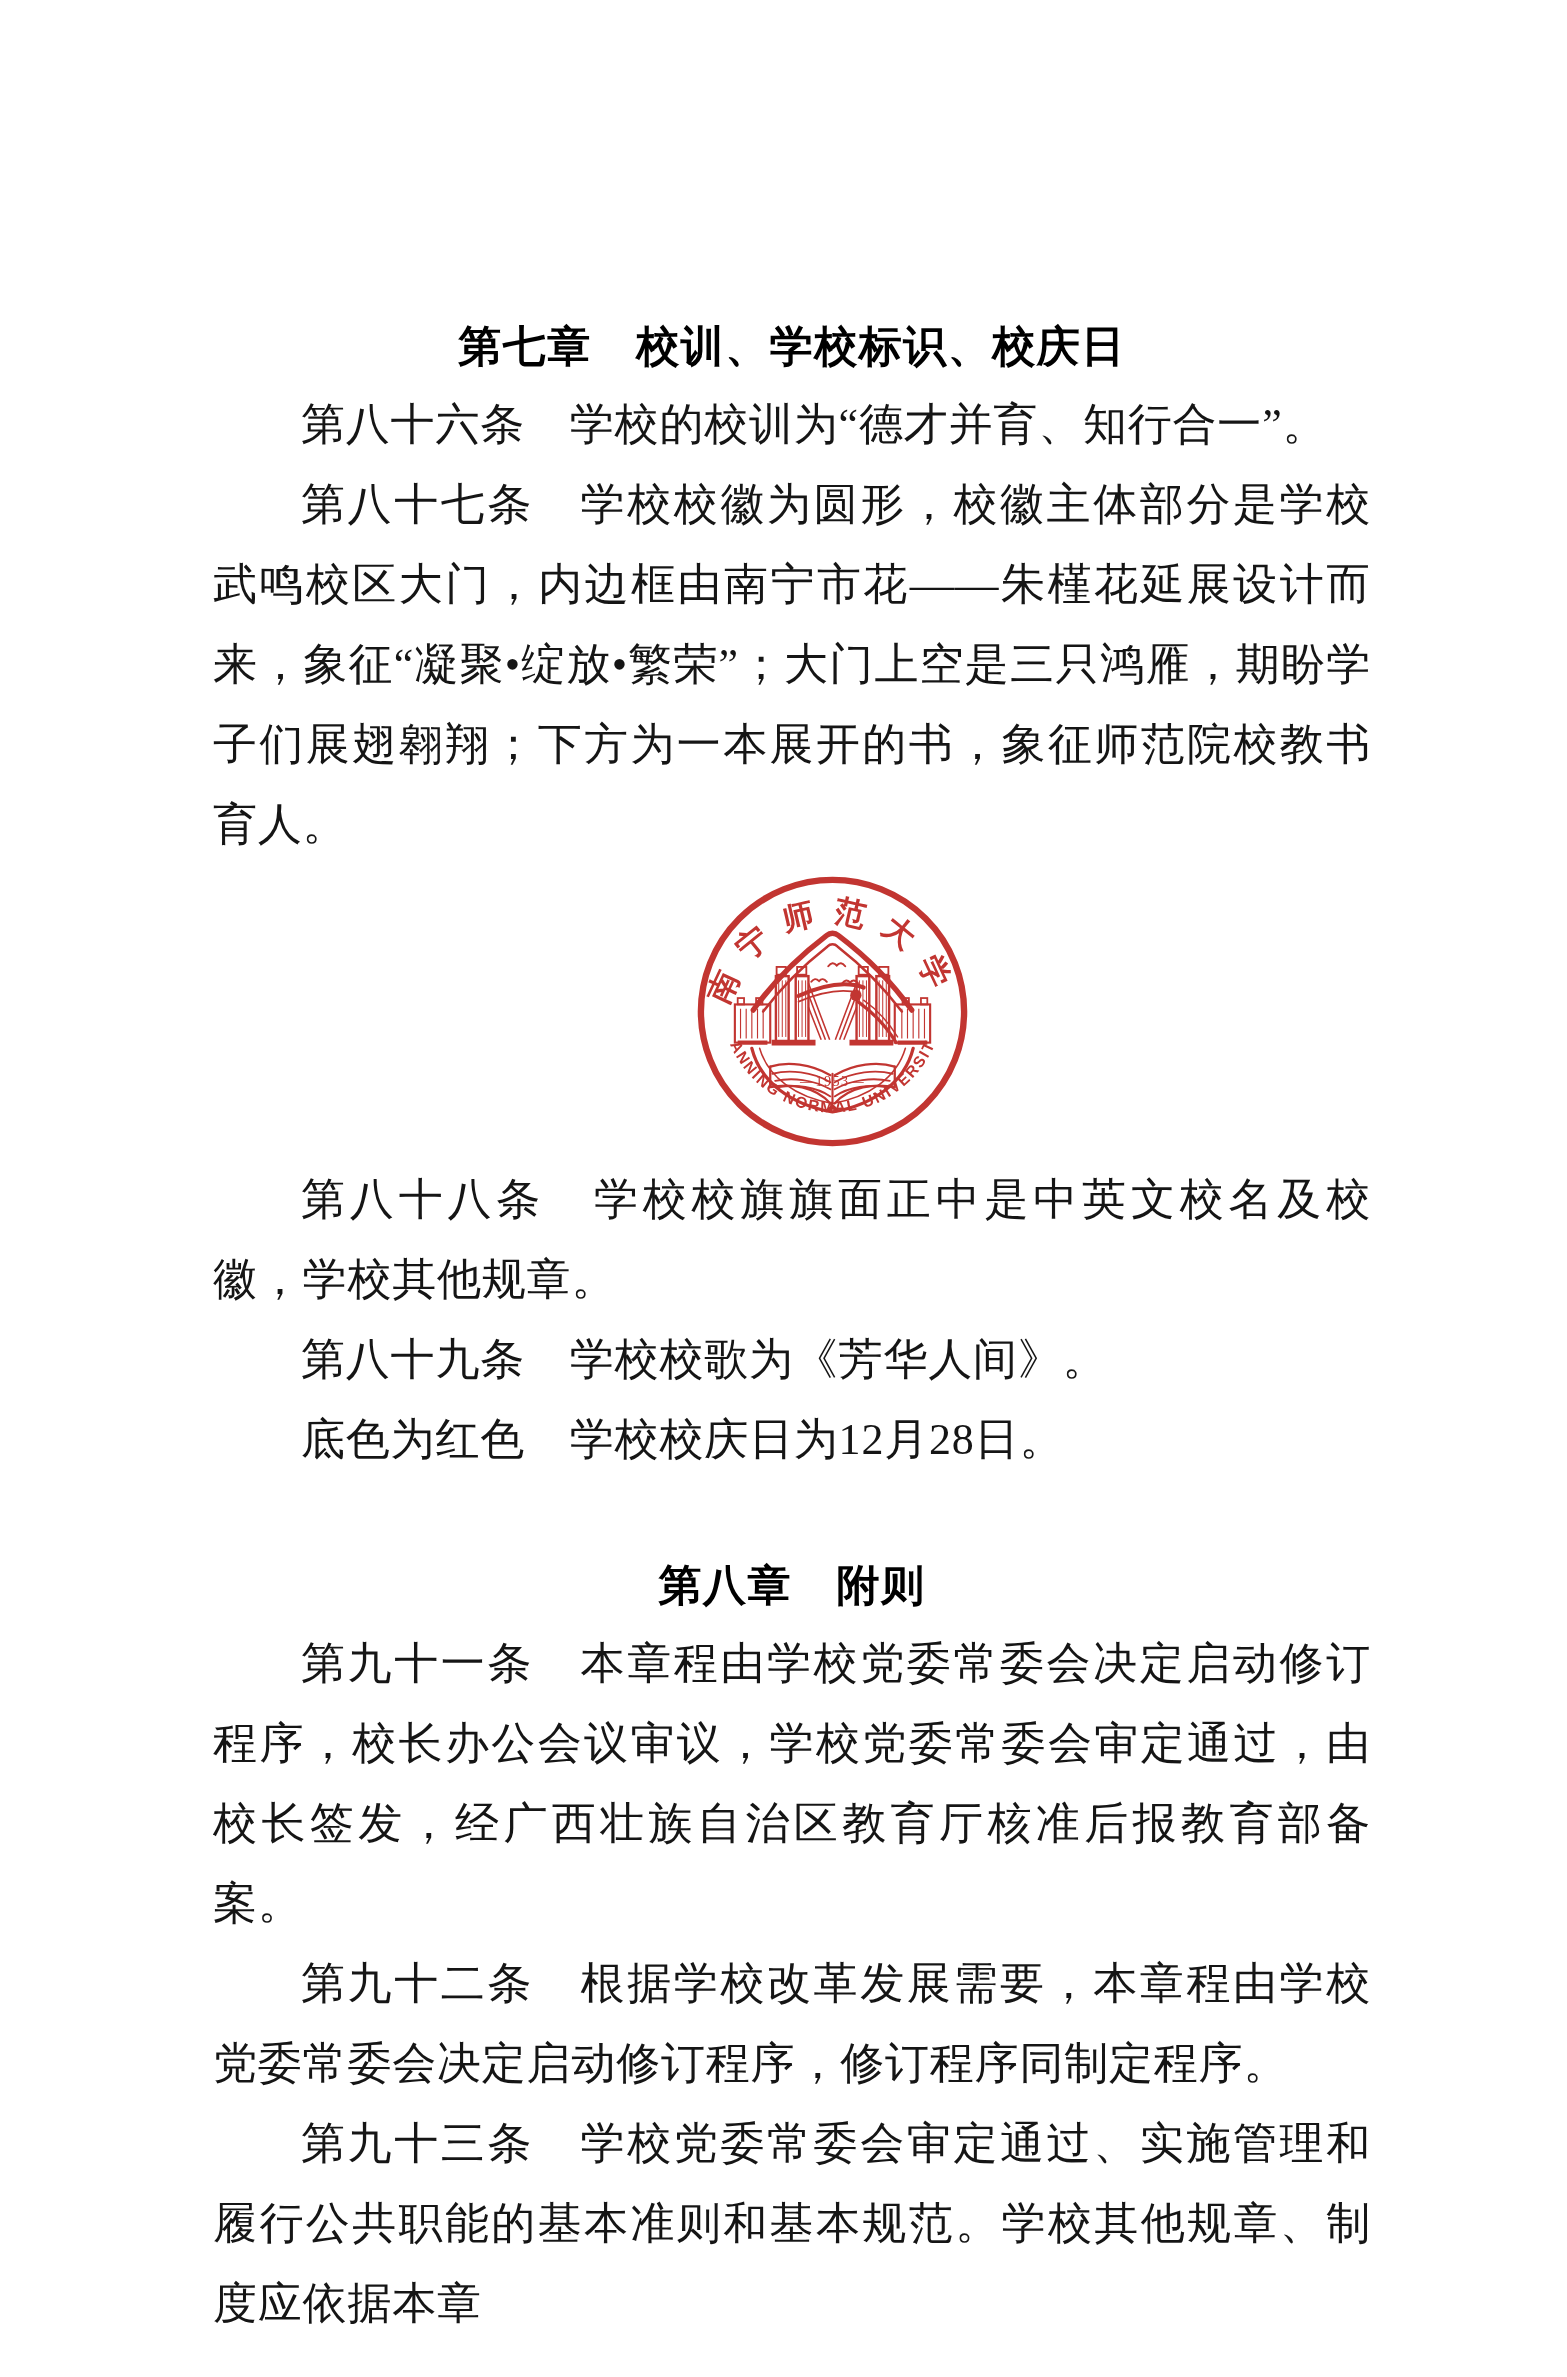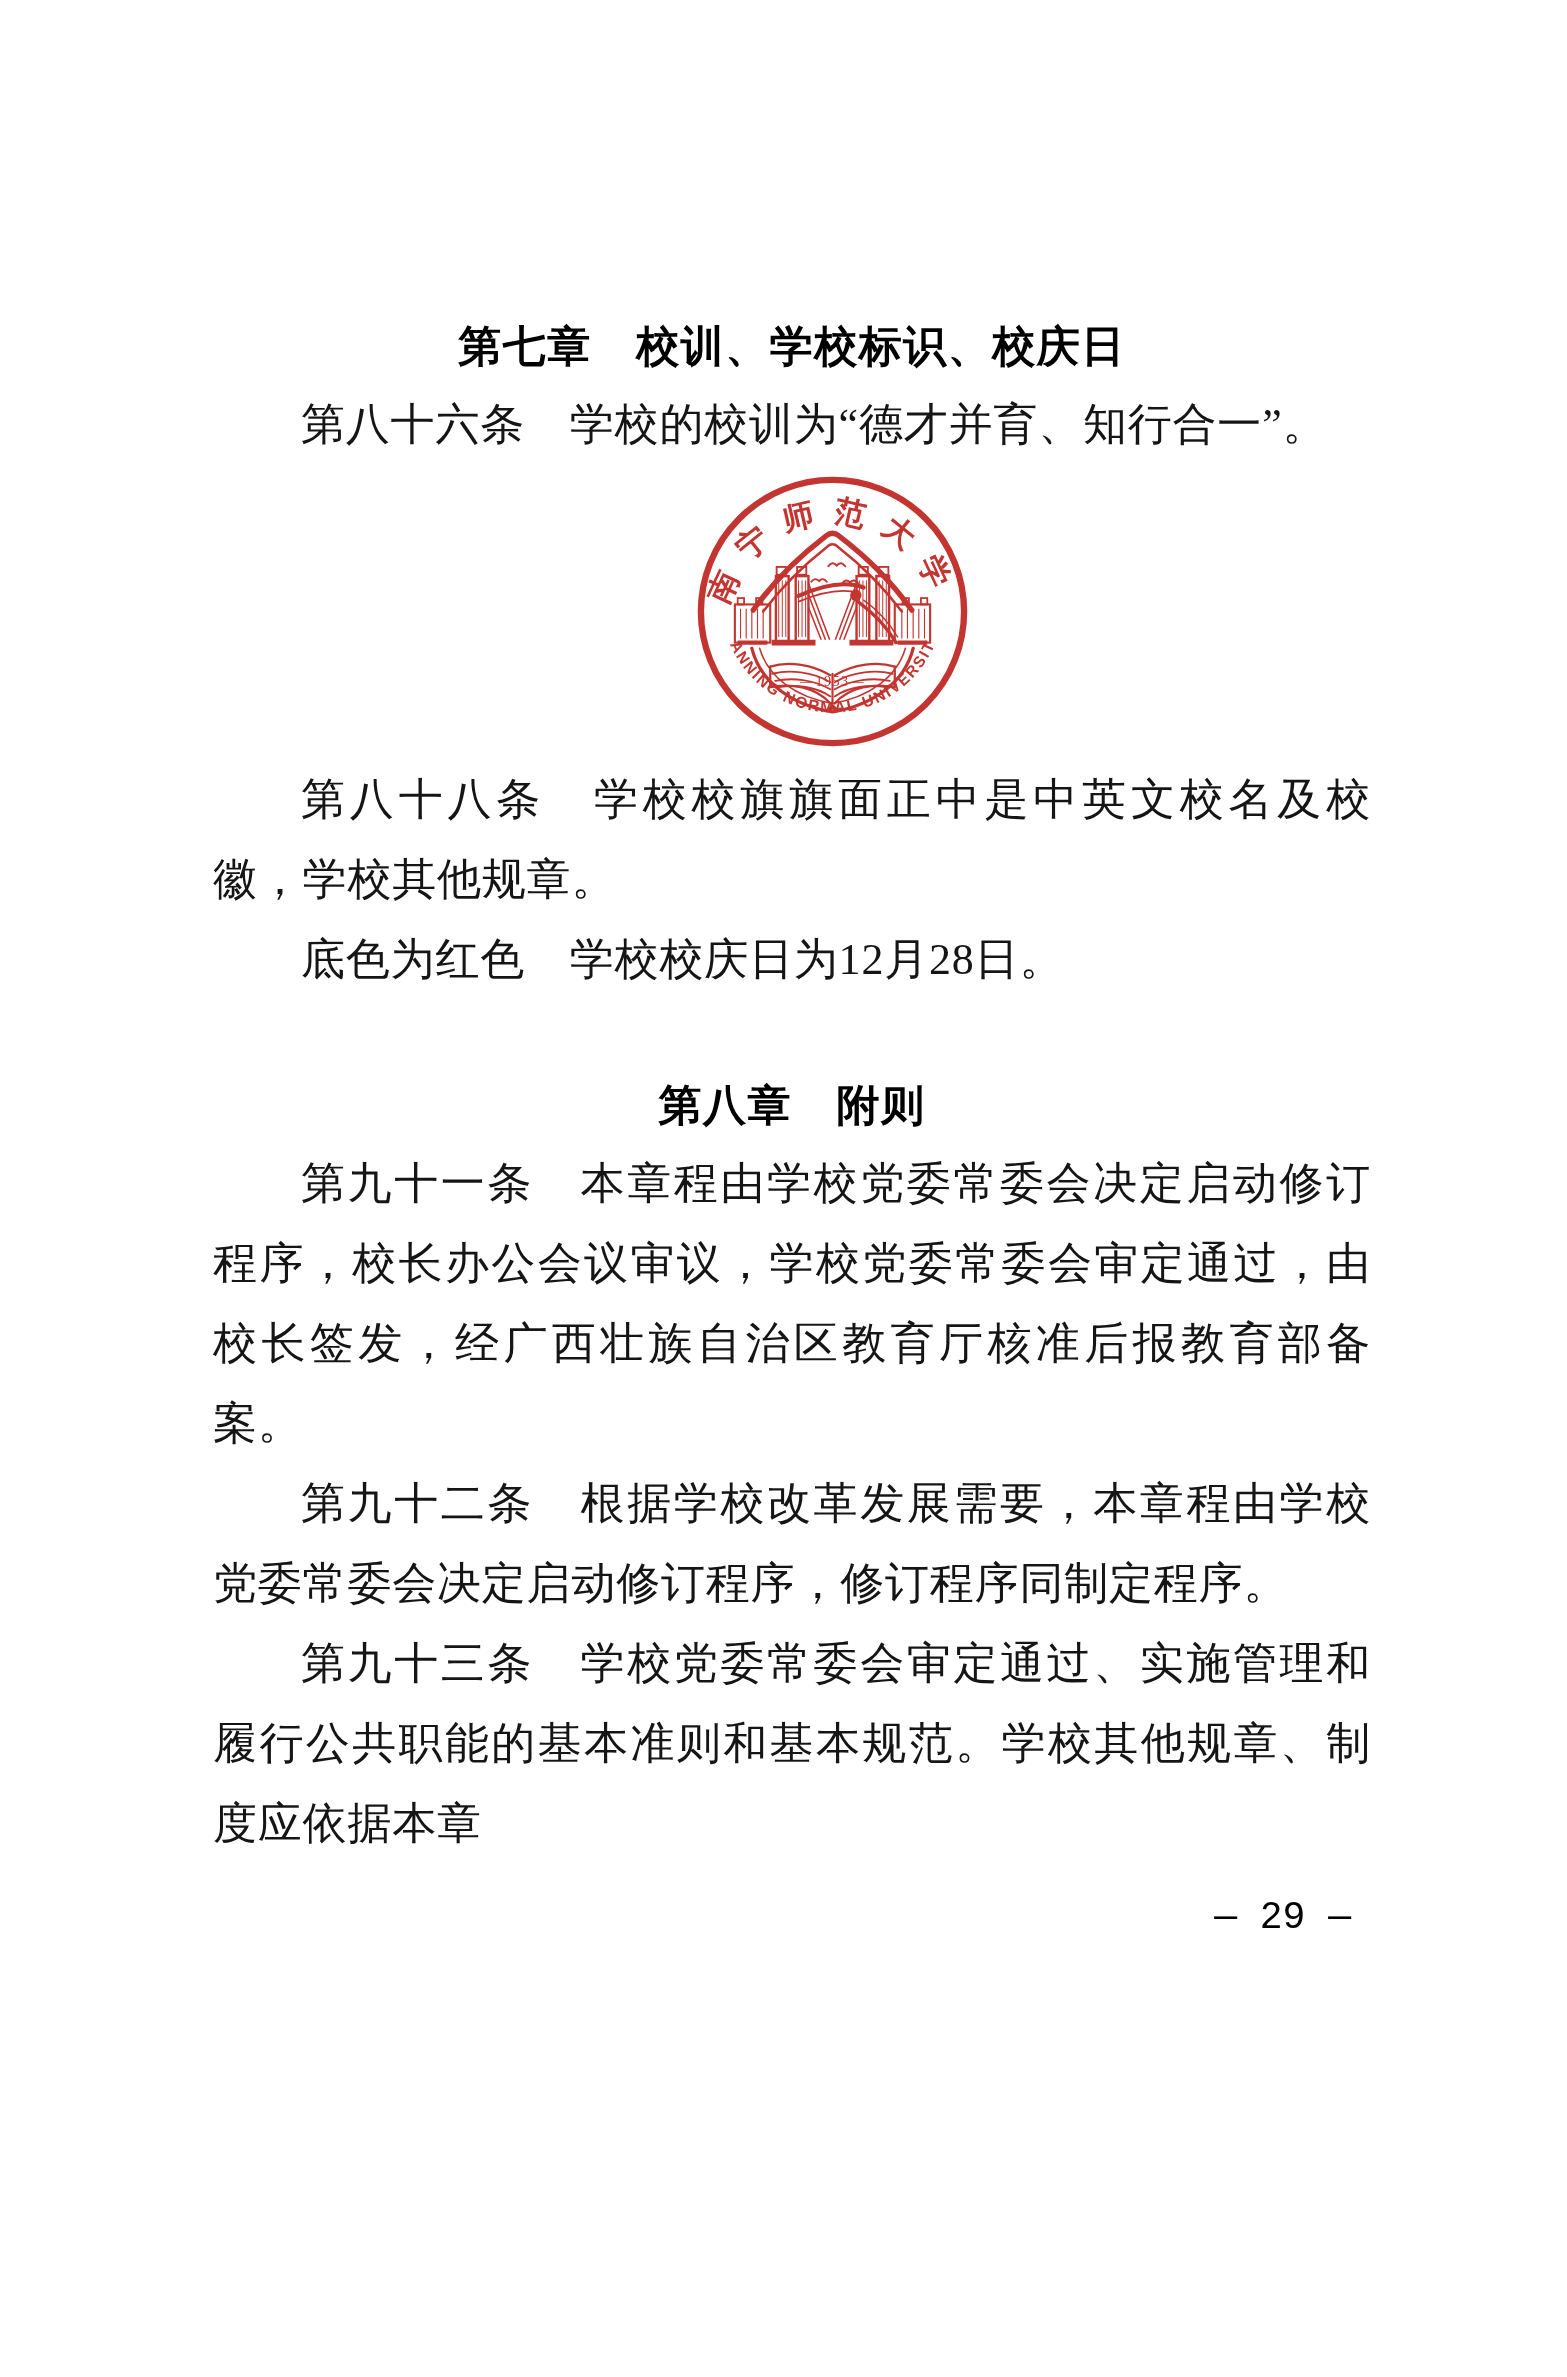--- a/index.html
+++ b/index.html
@@ -60,20 +60,21 @@
 </style>
 </head>
 <body>
 
 <div class="page">
 
   <h1 class="chapter-title">第七章　校训、学校标识、校庆日</h1>
 
   <p class="body-para">第八十六条　学校的校训为“德才并育、知行合一”。</p>
 
+  <p class="body-para">第八十七条　学校校徽为圆形，校徽主体部分是学校武鸣校区大门，内边框由南宁市花——朱槿花延展设计而来，象征“凝聚•绽放•繁荣”；大门上空是三只鸿雁，期盼学子们展翅翱翔；下方为一本展开的书，象征师范院校教书育人。</p>
 
   <div class="seal-wrap">
     <svg viewBox="0 0 400 400" role="img" aria-label="南宁师范大学">
       <defs>
         <path id="arcTop" d="M 50 224 A 150 150 0 0 1 350 224" fill="none"></path>
         <path id="arcBottom" d="M 52 238 A 157 157 0 0 0 348 238" fill="none"></path>
         <g id="gateLeft" stroke="var(--seal-red)" fill="none">
 
           <rect x="62" y="190" width="50" height="54" stroke-width="3"></rect>
           <path d="M70 196 V238 M78 196 V238 M86 196 V238 M94 196 V238 M102 196 V238" stroke-width="1.6"></path>
@@ -139,20 +140,21 @@
       </text>
       <text class="seal-year" x="200" y="306" text-anchor="middle" font-size="20" letter-spacing="2" fill="var(--seal-red)">—1953—</text>
       <text class="seal-en" font-size="22" letter-spacing="2.5" fill="var(--seal-red)">
         <textPath href="#arcBottom" startOffset="50%" text-anchor="middle">NANNING NORMAL UNIVERSITY</textPath>
       </text>
     </svg>
   </div>
 
   <p class="body-para">第八十八条　学校校旗旗面正中是中英文校名及校徽，学校其他规章。</p>
 
+  <p class="body-para">第八十九条　学校校歌为《芳华人间》。</p>
 
   <p class="body-para">底色为红色　学校校庆日为12月28日。</p>
 
   <h1 class="chapter-title second">第八章　附则</h1>
 
   <p class="body-para">第九十一条　本章程由学校党委常委会决定启动修订程序，校长办公会议审议，学校党委常委会审定通过，由校长签发，经广西壮族自治区教育厅核准后报教育部备案。</p>
 
   <p class="body-para">第九十二条　根据学校改革发展需要，本章程由学校党委常委会决定启动修订程序，修订程序同制定程序。</p>
 
   <p class="body-para">第九十三条　学校党委常委会审定通过、实施管理和履行公共职能的基本准则和基本规范。学校其他规章、制度应依据本章</p>

